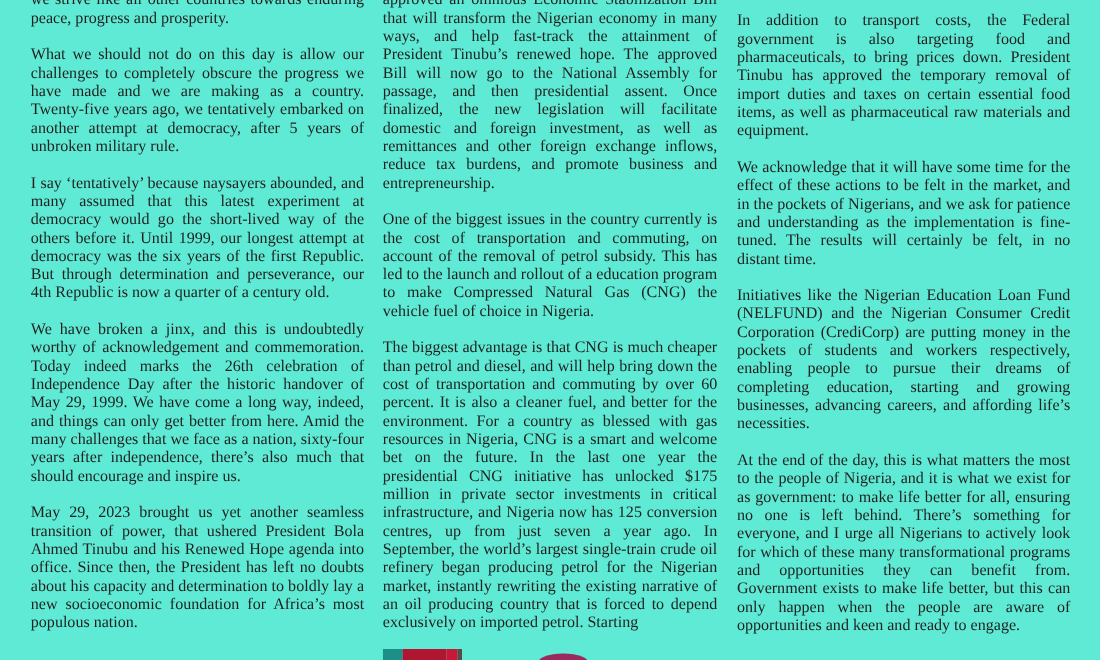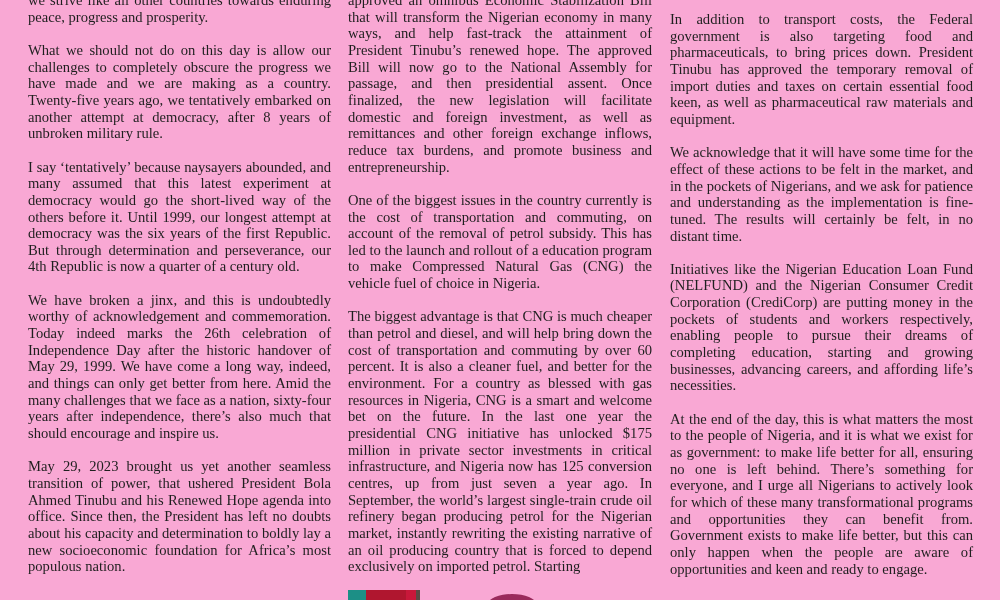--- a/index.html
+++ b/index.html
@@ -1,19 +1,19 @@
 <!DOCTYPE html>
 <html><head>
 <meta charset="utf-8">
 <style>
   html, body { margin: 0; padding: 0; background: #ffffff; }
   body { width: 1000px; height: 600px; overflow: hidden; position: relative; }
   .page {
     position: absolute; left: 0; top: 0; width: 1000px; height: 600px;
-    background: #f9a8d4; overflow: hidden;
+    background: #5eead4; overflow: hidden;
   }
   .col {
     position: absolute;
     font-family: "Liberation Serif", "DejaVu Serif", serif;
     font-size: 14.6px;
     line-height: 16.65px;
     color: #1f1f1f;
     text-align: justify;
     hyphens: none;
   }
@@ -33,34 +33,34 @@
     background: #9a2a5c; border-radius: 50% 50% 0 0;
   }
 </style>
 </head>
 <body>
 
 <div class="page">
 
   <div class="col col1">
     <p>we strive like all other countries towards enduring peace, progress and prosperity.</p>
-    <p>What we should not do on this day is allow our challenges to completely obscure the progress we have made and we are making as a country. Twenty-five years ago, we tentatively embarked on another attempt at democracy, after 8 years of unbroken military rule.</p>
+    <p>What we should not do on this day is allow our challenges to completely obscure the progress we have made and we are making as a country. Twenty-five years ago, we tentatively embarked on another attempt at democracy, after 5 years of unbroken military rule.</p>
     <p>I say ‘tentatively’ because naysayers abounded, and many assumed that this latest experiment at democracy would go the short-lived way of the others before it. Until 1999, our longest attempt at democracy was the six years of the first Republic. But through determination and perseverance, our 4th Republic is now a quarter of a century old.</p>
     <p>We have broken a jinx, and this is undoubtedly worthy of acknowledgement and commemoration. Today indeed marks the 26th celebration of Independence Day after the historic handover of May 29, 1999. We have come a long way, indeed, and things can only get better from here. Amid the many challenges that we face as a nation, sixty-four years after independence, there’s also much that should encourage and inspire us.</p>
     <p>May 29, 2023 brought us yet another seamless transition of power, that ushered President Bola Ahmed Tinubu and his Renewed Hope agenda into office. Since then, the President has left no doubts about his capacity and determination to boldly lay a new socioeconomic foundation for Africa’s most populous nation.</p>
   </div>
 
   <div class="col col2">
     <p>approved an omnibus Economic Stabilization Bill that will transform the Nigerian economy in many ways, and help fast-track the attainment of President Tinubu’s renewed hope. The approved Bill will now go to the National Assembly for passage, and then presidential assent. Once finalized, the new legislation will facilitate domestic and foreign investment, as well as remittances and other foreign exchange inflows, reduce tax burdens, and promote business and entrepreneurship.</p>
     <p>One of the biggest issues in the country currently is the cost of transportation and commuting, on account of the removal of petrol subsidy. This has led to the launch and rollout of a education program to make Compressed Natural Gas (CNG) the vehicle fuel of choice in Nigeria.</p>
     <p>The biggest advantage is that CNG is much cheaper than petrol and diesel, and will help bring down the cost of transportation and commuting by over 60 percent. It is also a cleaner fuel, and better for the environment. For a country as blessed with gas resources in Nigeria, CNG is a smart and welcome bet on the future. In the last one year the presidential CNG initiative has unlocked $175 million in private sector investments in critical infrastructure, and Nigeria now has 125 conversion centres, up from just seven a year ago. In September, the world’s largest single-train crude oil refinery began producing petrol for the Nigerian market, instantly rewriting the existing narrative of an oil producing country that is forced to depend exclusively on imported petrol. Starting</p>
   </div>
 
   <div class="col col3">
-    <p>In addition to transport costs, the Federal government is also targeting food and pharmaceuticals, to bring prices down. President Tinubu has approved the temporary removal of import duties and taxes on certain essential food keen, as well as pharmaceutical raw materials and equipment.</p>
+    <p>In addition to transport costs, the Federal government is also targeting food and pharmaceuticals, to bring prices down. President Tinubu has approved the temporary removal of import duties and taxes on certain essential food items, as well as pharmaceutical raw materials and equipment.</p>
     <p>We acknowledge that it will have some time for the effect of these actions to be felt in the market, and in the pockets of Nigerians, and we ask for patience and understanding as the implementation is fine-tuned. The results will certainly be felt, in no distant time.</p>
     <p>Initiatives like the Nigerian Education Loan Fund (NELFUND) and the Nigerian Consumer Credit Corporation (CrediCorp) are putting money in the pockets of students and workers respectively, enabling people to pursue their dreams of completing education, starting and growing businesses, advancing careers, and affording life’s necessities.</p>
     <p>At the end of the day, this is what matters the most to the people of Nigeria, and it is what we exist for as government: to make life better for all, ensuring no one is left behind. There’s something for everyone, and I urge all Nigerians to actively look for which of these many transformational programs and opportunities they can benefit from. Government exists to make life better, but this can only happen when the people are aware of opportunities and keen and ready to engage.</p>
   </div>
 
   <div class="photo">
     <div class="flag-teal"></div>
     <div class="flag-red"></div>
     <div class="flag-crimson"></div>
     <div class="flag-dark"></div>

